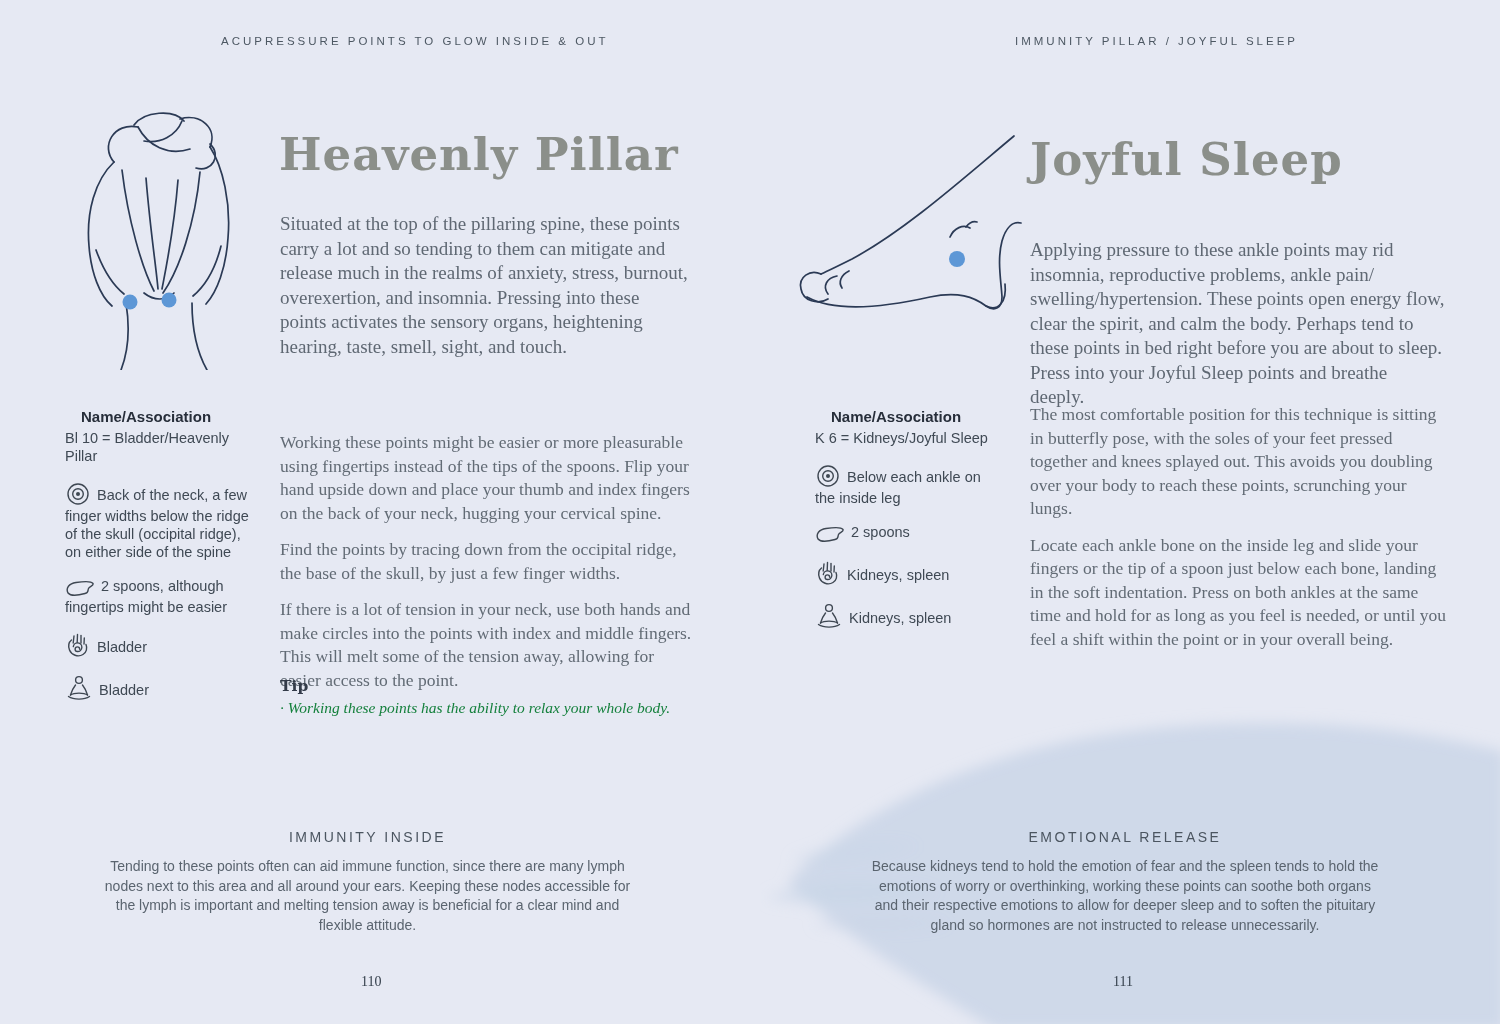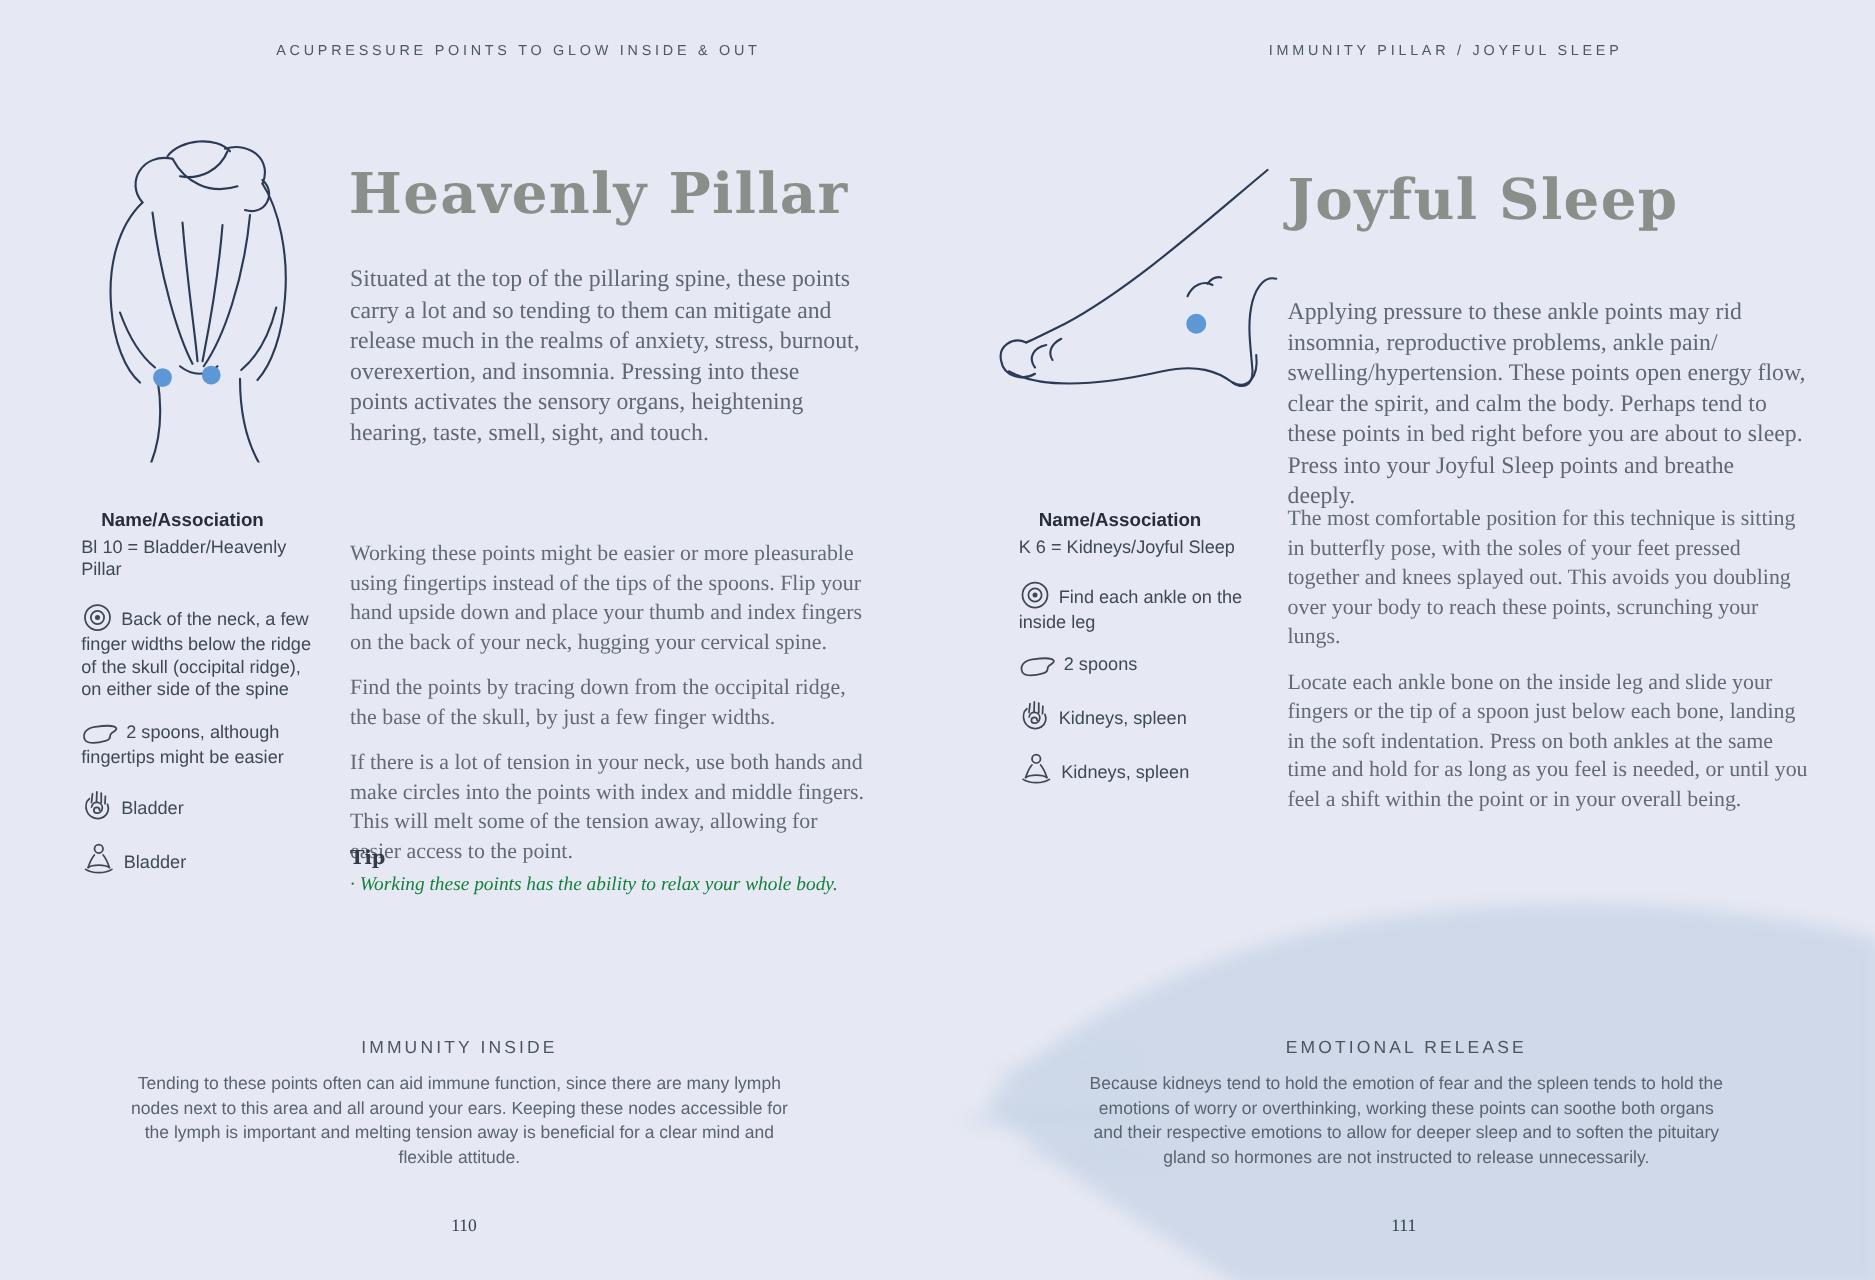--- a/index.html
+++ b/index.html
@@ -254,21 +254,21 @@
     <p class="sb-heading">Name/Association</p>
     <p class="sb-name">K 6 = Kidneys/Joyful Sleep</p>
 
     <div class="sb-item">
       <span class="sb-icon">
         <svg width="26" height="26" viewBox="0 0 26 26">
           <circle class="icon-stroke" cx="13" cy="13" r="10"></circle>
           <circle class="icon-stroke" cx="13" cy="13" r="5.3"></circle>
           <circle class="icon-fill" cx="13" cy="13" r="2"></circle>
         </svg>
-      </span><span>Find each ankle on the inside leg</span>
+      </span><span>Below each ankle on the inside leg</span>
     </div>
 
     <div class="sb-item">
       <span class="sb-icon">
         <svg width="30" height="20" viewBox="0 0 30 20">
           <path class="icon-stroke" d="M3,15 C0.5,10 4,5.5 11,4.5 C18,3.5 26,2.5 28,5.5 C29,7.5 24.5,8.5 23.5,10.5 C22.5,12.5 24,14.5 20,15.5 C13,17.5 5.5,18 3,15 Z"></path>
         </svg>
       </span><span>2 spoons</span>
     </div>
 

